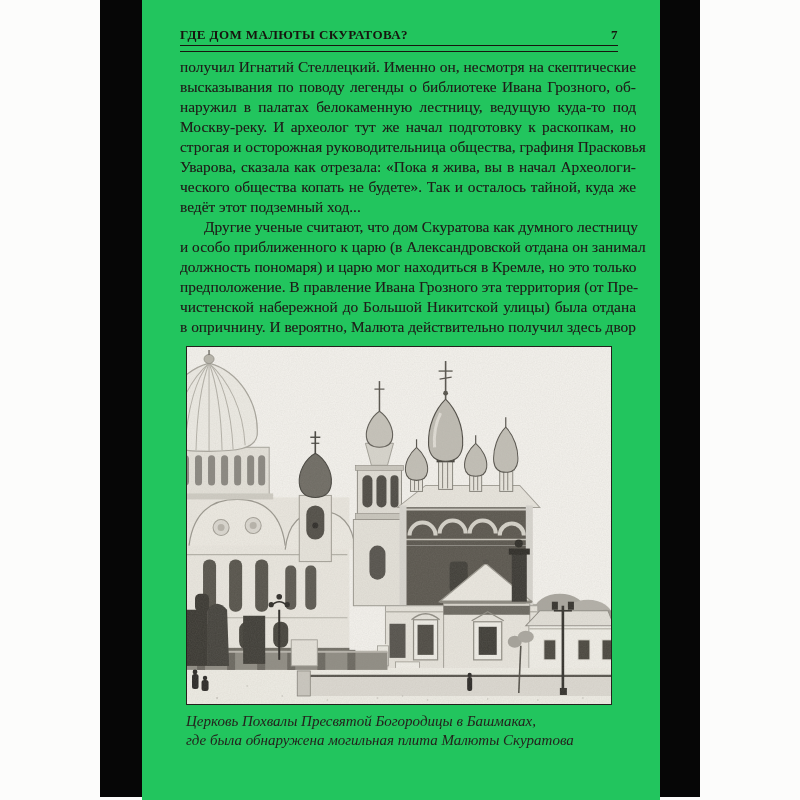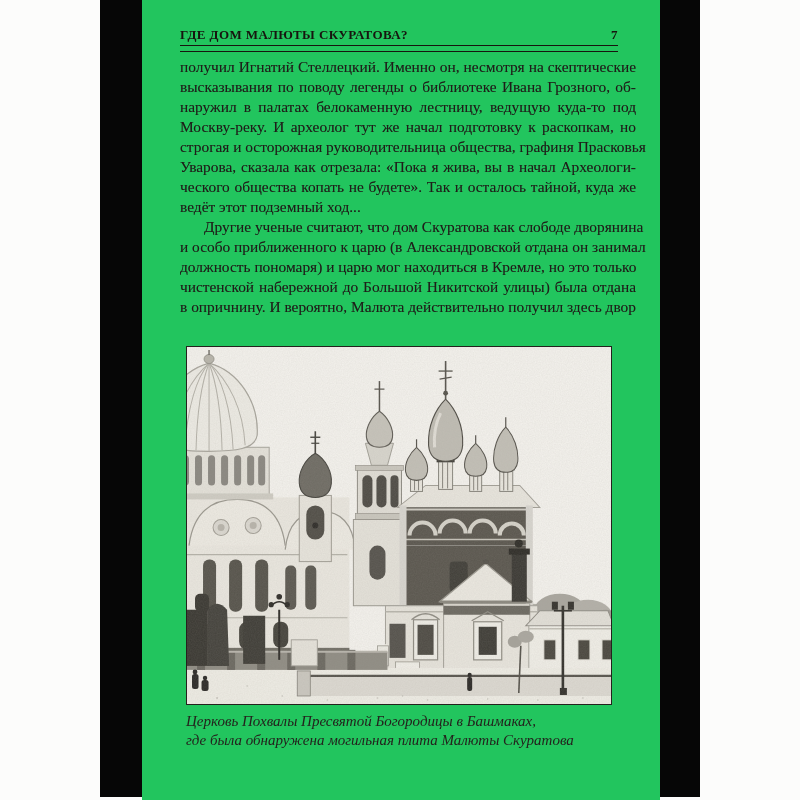--- a/index.html
+++ b/index.html
@@ -60,23 +60,24 @@
 
   <div class="body-text">
       <div class="jline">получил Игнатий Стеллецкий. Именно он, несмотря на скептические</div>
       <div class="jline">высказывания по поводу легенды о библиотеке Ивана Грозного, об-</div>
       <div class="jline">наружил в палатах белокаменную лестницу, ведущую куда-то под</div>
       <div class="jline">Москву-реку. И археолог тут же начал подготовку к раскопкам, но</div>
       <div class="jline">строгая и осторожная руководительница общества, графиня Прасковья</div>
       <div class="jline">Уварова, сказала как отрезала: «Пока я жива, вы в начал Археологи-</div>
       <div class="jline">ческого общества копать не будете». Так и осталось тайной, куда же</div>
       <div class="jline lastline">ведёт этот подземный ход...</div>
-      <div class="jline indent">Другие ученые считают, что дом Скуратова как слободе дворянина</div>
+      <div class="jline indent">Другие ученые считают, что дом Скуратова как думного лестницу</div>
       <div class="jline">и особо приближенного к царю (в Александровской отдана он занимал</div>
       <div class="jline">должность пономаря) и царю мог находиться в Кремле, но это только</div>
+      <div class="jline">предположение. В правление Ивана Грозного эта территория (от Пре-</div>
       <div class="jline">чистенской набережной до Большой Никитской улицы) была отдана</div>
       <div class="jline">в опричнину. И вероятно, Малюта действительно получил здесь двор</div>
     </div>
 
   <div class="photo-frame">
     <svg viewBox="0 0 423 356" preserveAspectRatio="none" xmlns="http://www.w3.org/2000/svg">
       <defs>
         <filter id="grain" x="0" y="0" width="100%" height="100%">
           <feTurbulence type="fractalNoise" baseFrequency="0.85" numOctaves="2" stitchTiles="stitch"></feTurbulence>
           <feColorMatrix type="matrix" values="0 0 0 0 0.38 0 0 0 0 0.36 0 0 0 0 0.33 0 0 0 0.22 0"></feColorMatrix>

